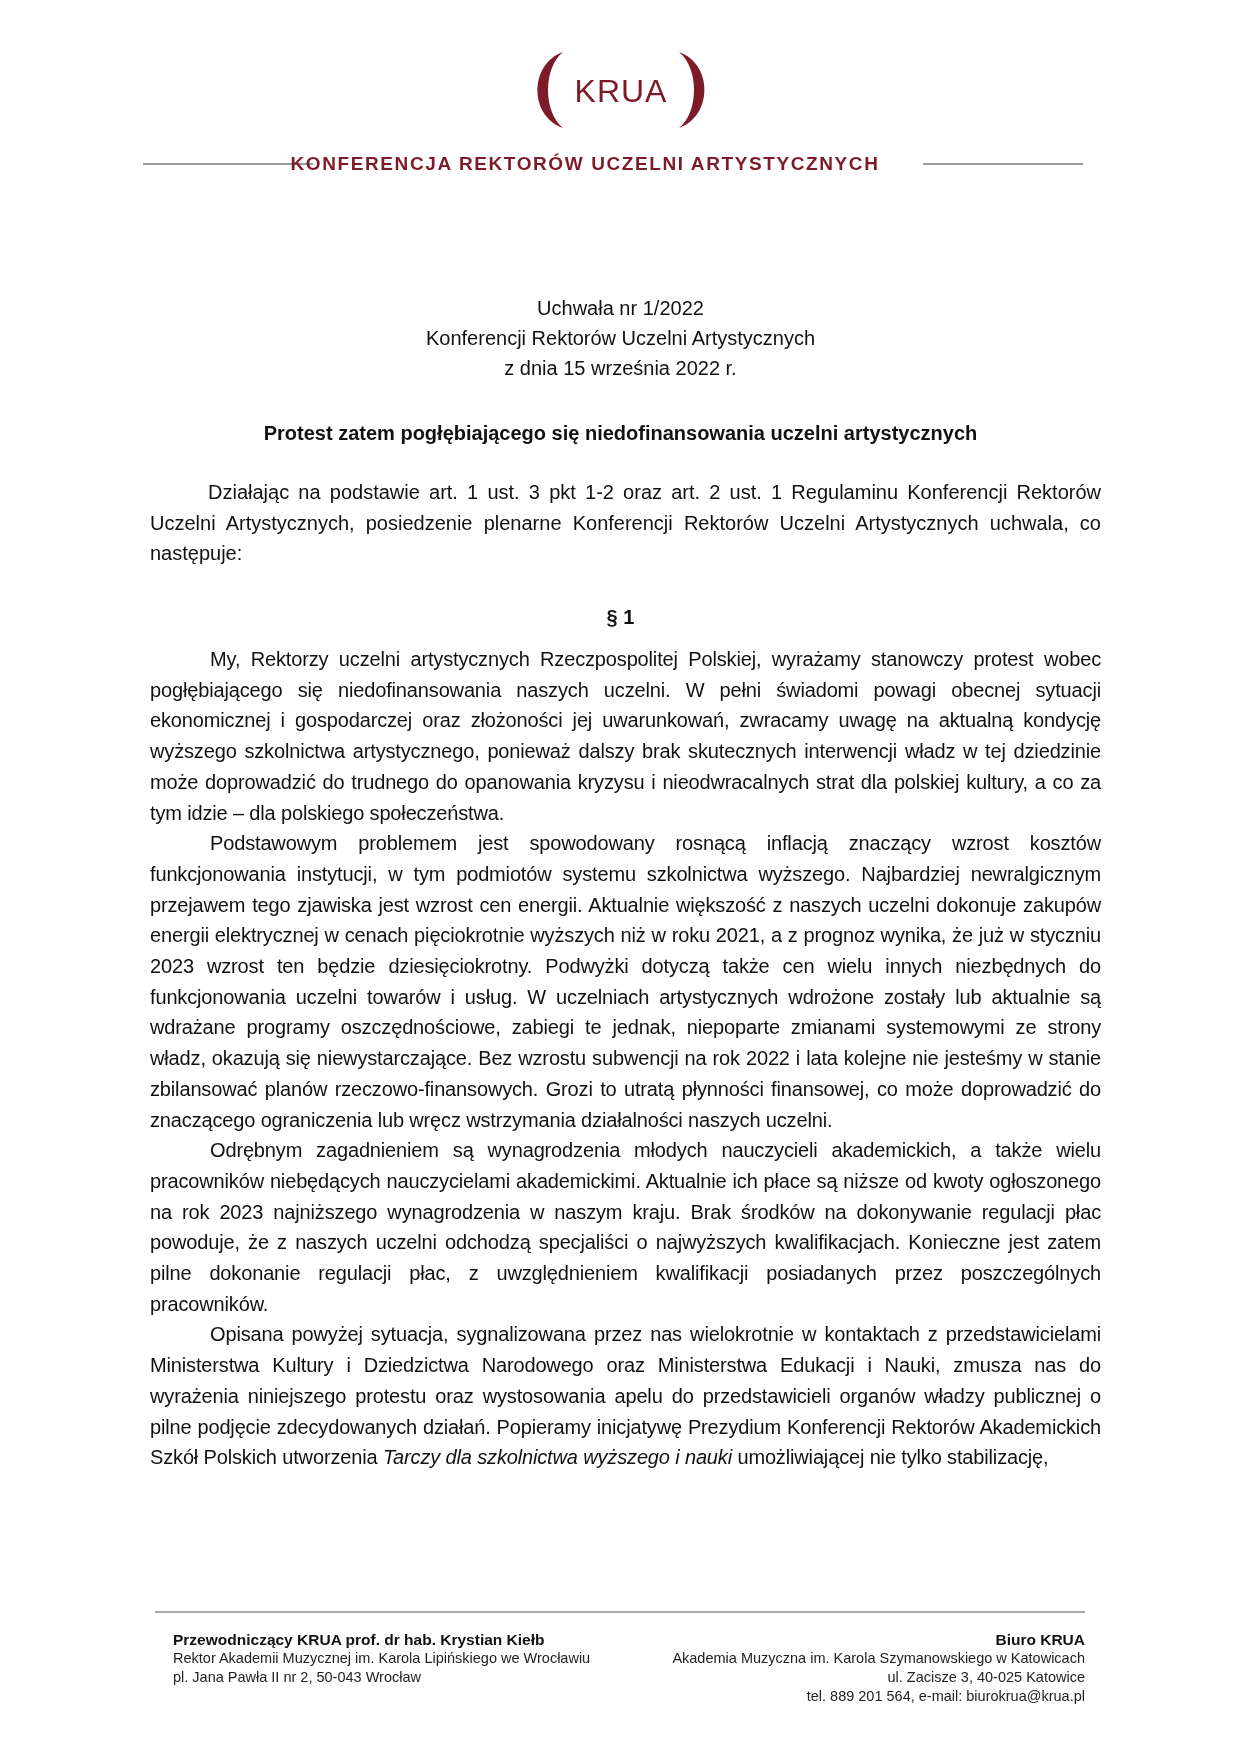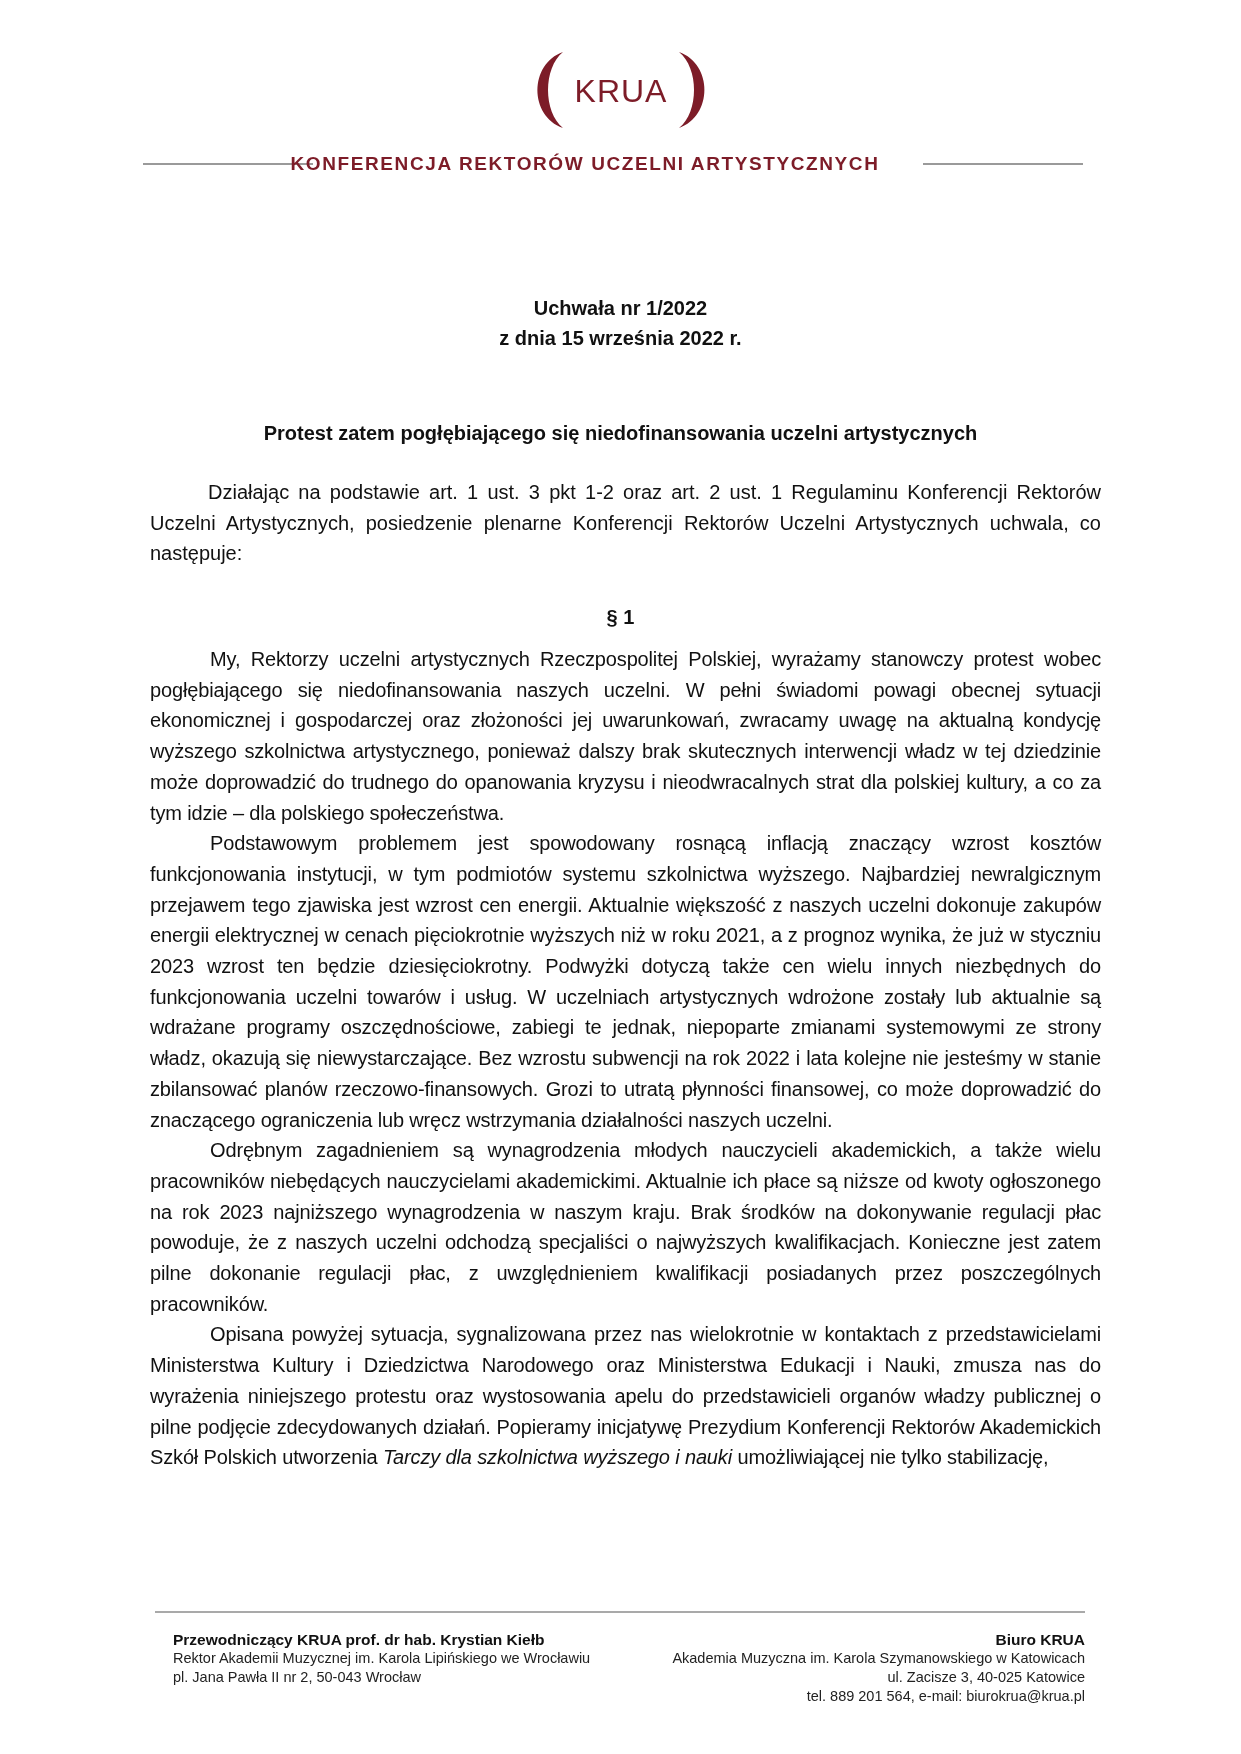--- a/index.html
+++ b/index.html
@@ -54,21 +54,21 @@
       letter-spacing: 1.6px;
       color: #7d1c28;
       line-height: 28px;
     }
     .titles {
       position: absolute;
       left: 0;
       width: 1241px;
       top: 293px;
       text-align: center;
-      font-weight: bold;
+      font-weight: normal;
       font-size: 20px;
       line-height: 30px;
       font-family: "Liberation Sans", sans-serif;
     }
     .subject {
       position: absolute;
       left: 0;
       width: 1241px;
       top: 418px;
       text-align: center;
@@ -148,20 +148,21 @@
 </div>
 
 <div class="org-line">
   <div class="org-rule left"></div>
   <div class="org-name">KONFERENCJA REKTORÓW UCZELNI ARTYSTYCZNYCH</div>
   <div class="org-rule right"></div>
 </div>
 
 <div class="titles">
   <div>Uchwała nr 1/2022</div>
+  <div>Konferencji Rektorów Uczelni Artystycznych</div>
   <div>z dnia 15 września 2022 r.</div>
 </div>
 
 <div class="subject">Protest zatem pogłębiającego się niedofinansowania uczelni artystycznych</div>
 
 <div class="body-text intro">
   <p>Działając na podstawie art. 1 ust. 3 pkt 1-2 oraz art. 2 ust. 1 Regulaminu Konferencji Rektorów Uczelni Artystycznych, posiedzenie plenarne Konferencji Rektorów Uczelni Artystycznych uchwala, co następuje:</p>
 </div>
 
 <div class="section-mark">§ 1</div>

